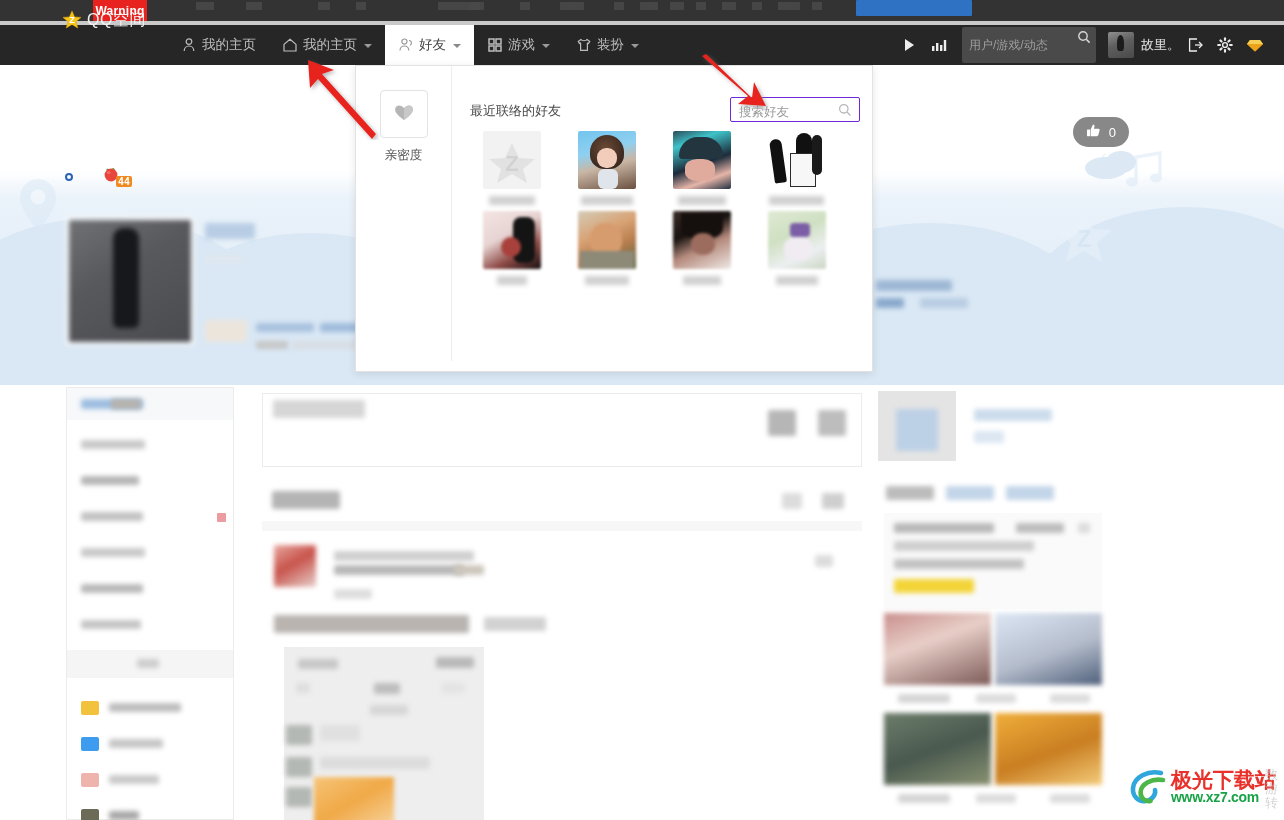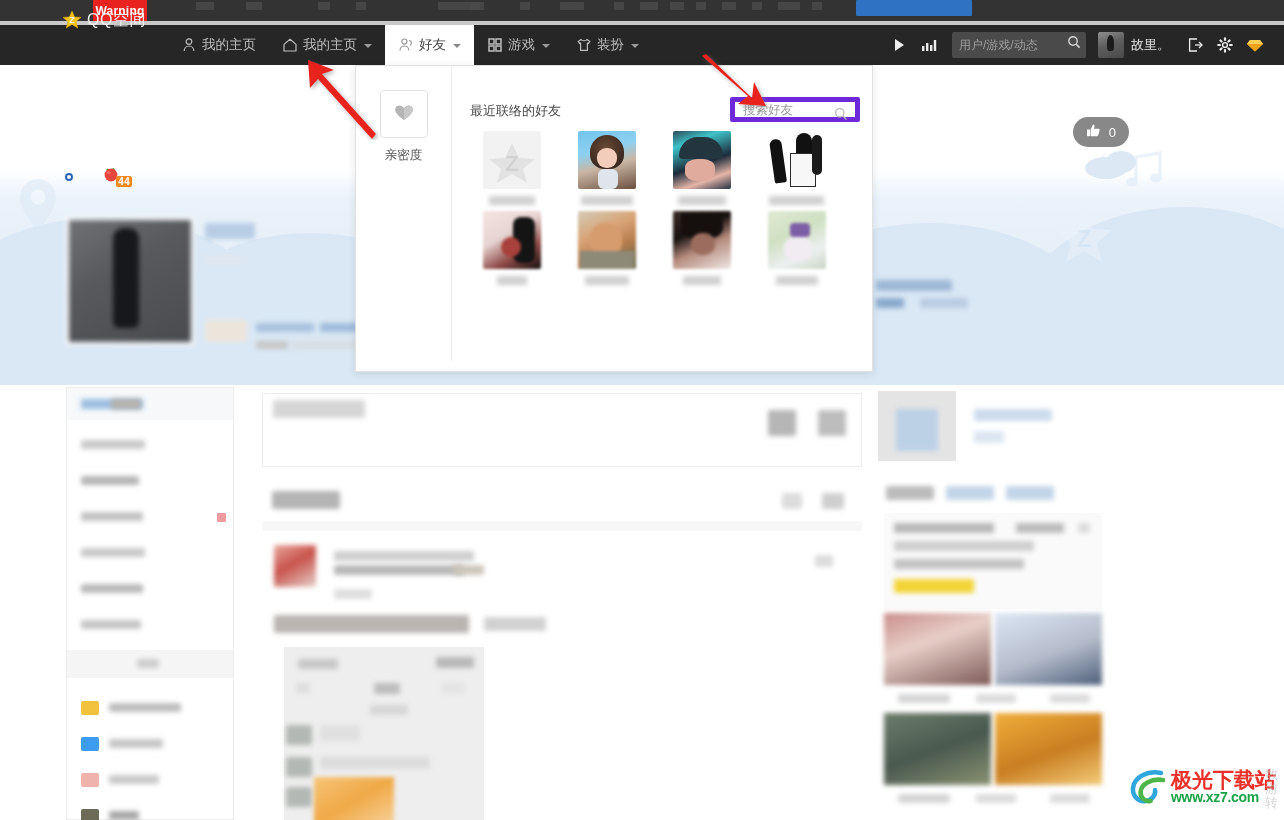--- a/index.html
+++ b/index.html
@@ -76,40 +76,40 @@
   
   .nav-right {
     position: absolute; right: 0; top: 25px; height: 40px;
     display: flex; align-items: center; gap: 0px; padding-right: 14px;
   }
   .nav-right .icon-btn {
     width: 30px; height: 40px; display: flex; align-items: center; justify-content: center;
     color: #e6e6e6; cursor: pointer;
   }
   .searchbox {
-    position: relative; width: 134px; height: 26px; margin: 13px 8px;
+    position: relative; width: 134px; height: 36px; margin: 13px 8px;
     background: #4a4a4a; border-radius: 2px;
     display: flex; align-items: center;
   }
   .searchbox .ph {
     font-size: 12px; color: #9f9f9f; padding-left: 7px; user-select: none;
   }
   .searchbox .mag {
     position: absolute; right: 5px; top: 3px; width: 14px; height: 14px;
   }
   .user-avatar {
     width: 26px; height: 26px; margin-left: 4px; margin-right: 7px;
     background: linear-gradient(160deg,#8f8f8f 0%,#5e5e5e 45%,#4a4a4a 100%);
     border-radius: 2px; position: relative; overflow: hidden;
   }
   .user-avatar::after {
     content:""; position:absolute; left:9px; top:3px; width:7px; height:16px;
     background:#1b1b1b; border-radius: 50% 50% 30% 30%;
   }
-  .user-name { color:#e9e9e9; font-size: 13px; margin-right: 10px; white-space: nowrap; }
+  .user-name { color:#e9e9e9; font-size: 13px; white-space: nowrap; }
 
   
   .page {
     position: absolute; top: 65px; left: 0; width: 1284px; height: 755px;
     background: #ffffff;
     overflow: hidden;
   }
   .banner {
     position: absolute; top: 0; left: 0; width: 1284px; height: 320px;
     background: linear-gradient(180deg,#ffffff 0%,#ffffff 33%,#eaf2fa 42%,#e3eef8 70%,#eef5fb 100%);
@@ -205,22 +205,22 @@
   .dd-tile {
     width:48px; height:48px; border:1px solid #e3e3e3; border-radius:4px;
     display:flex; align-items:center; justify-content:center; background:#fff;
     cursor:pointer;
   }
   .dd-tile-label { font-size:12.5px; color:#555555; margin-top:9px; }
   .dd-right { flex:1; padding: 30px 18px 0 18px; position:relative; }
   .dd-title { font-size:13px; color:#4a4a4a; position:absolute; left:18px; top:36px; }
   .dd-search {
     position:absolute; right:12px; top:31px; width:130px; height:25px;
-    border:5px solid #6d28d9; border-radius:2px; background:#fff;
-    display:flex; align-items:flex-start; padding-left:8px;
+    border:1px solid #6d28d9; border-radius:2px; background:#fff;
+    display:flex; align-items:flex-end; padding-left:8px;
   }
   .dd-search .ph { font-size:12.5px; color:#9b9b9b; }
   .dd-search .mag { position:absolute; right:7px; top:5px; width:14px; height:14px; }
 
   .friend-grid {
     position:absolute; left:12px; top:65px;
     display:grid; grid-template-columns: repeat(4, 95px); gap: 6px 0px;
   }
   .friend-cell {
     width:95px; display:flex; flex-direction:column; align-items:center; cursor:pointer;

